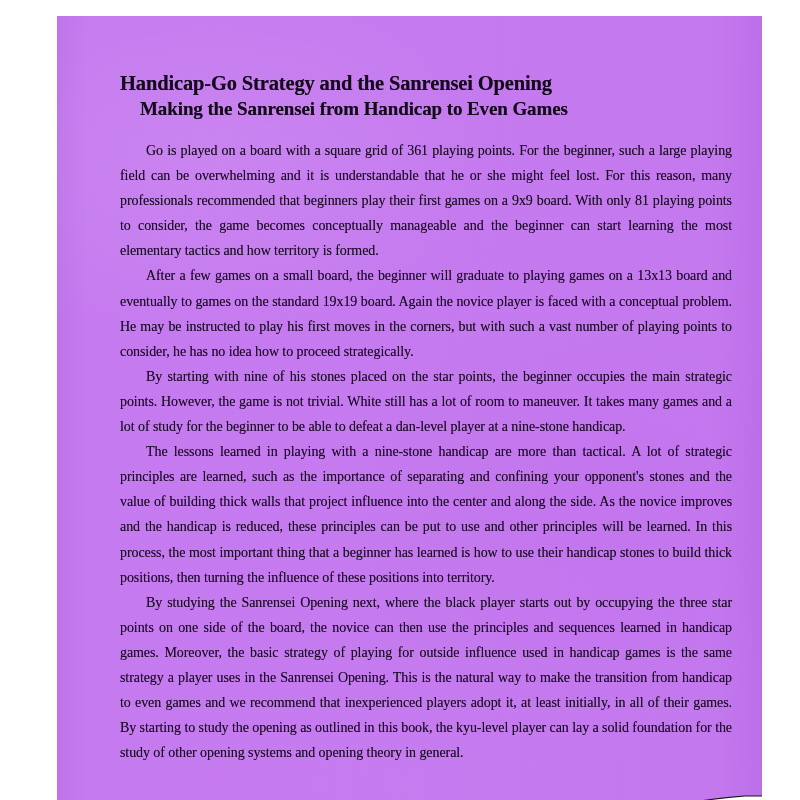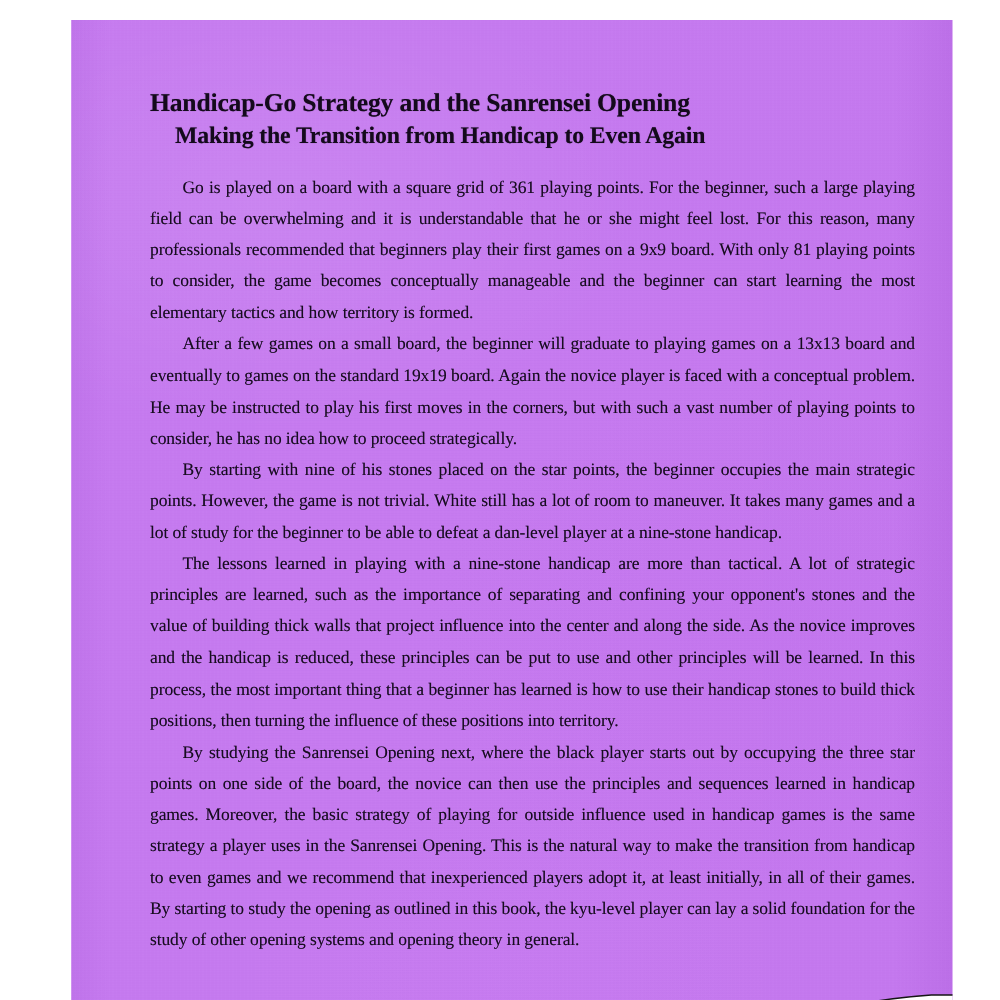--- a/index.html
+++ b/index.html
@@ -138,21 +138,21 @@
 
   <div class="page-sheet">
     <div class="page-grain"></div>
     <div class="page-left-shade"></div>
     <div class="page-right-shade"></div>
 
     <div class="content">
 
       <div class="title-block">
         <div class="title-line-1">Handicap-Go Strategy and the Sanrensei Opening</div>
-        <div class="title-line-2">Making the Transition from Handicap to Even Again</div>
+        <div class="title-line-2">Making the Sanrensei from Handicap to Even Games</div>
       </div>
 
       <div class="body-block">
         <p>Go is played on a board with a square grid of 361 playing points. For the beginner, such a large playing field can be overwhelming and it is understandable that he or she might feel lost. For this reason, many professionals recommended that beginners play their first games on a 9x9 board. With only 81 playing points to consider, the game becomes conceptually manageable and the beginner can start learning the most elementary tactics and how territory is formed.</p>
         <p>After a few games on a small board, the beginner will graduate to playing games on a 13x13 board and eventually to games on the standard 19x19 board. Again the novice player is faced with a conceptual problem. He may be instructed to play his first moves in the corners, but with such a vast number of playing points to consider, he has no idea how to proceed strategically.</p>
         <p>By starting with nine of his stones placed on the star points, the beginner occupies the main strategic points. However, the game is not trivial. White still has a lot of room to maneuver. It takes many games and a lot of study for the beginner to be able to defeat a dan-level player at a nine-stone handicap.</p>
         <p>The lessons learned in playing with a nine-stone handicap are more than tactical. A lot of strategic principles are learned, such as the importance of separating and confining your opponent's stones and the value of building thick walls that project influence into the center and along the side. As the novice improves and the handicap is reduced, these principles can be put to use and other principles will be learned. In this process, the most important thing that a beginner has learned is how to use their handicap stones to build thick positions, then turning the influence of these positions into territory.</p>
         <p>By studying the Sanrensei Opening next, where the black player starts out by occupying the three star points on one side of the board, the novice can then use the principles and sequences learned in handicap games. Moreover, the basic strategy of playing for outside influence used in handicap games is the same strategy a player uses in the Sanrensei Opening. This is the natural way to make the transition from handicap to even games and we recommend that inexperienced players adopt it, at least initially, in all of their games. By starting to study the opening as outlined in this book, the kyu-level player can lay a solid foundation for the study of other opening systems and opening theory in general.</p>
       </div>
 

